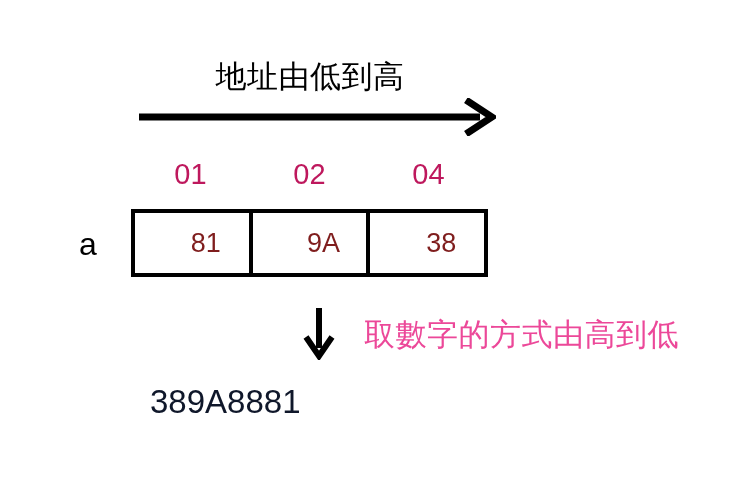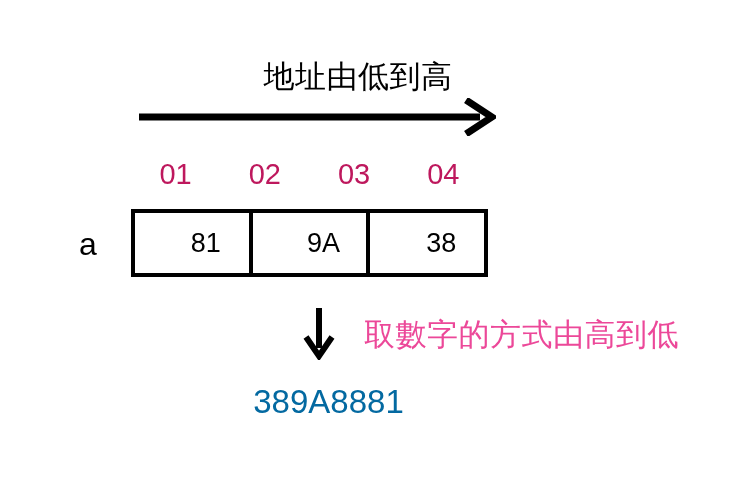--- a/index.html
+++ b/index.html
@@ -30,21 +30,20 @@
     left: 0;
     top: 58px;
     width: 620px;
     text-align: center;
     font-size: 31px;
     line-height: 38px;
     font-weight: 400;
     letter-spacing: 0.5px;
     color: #000000;
     white-space: nowrap;
-    padding-left: 48px;
   }
 
   
   .addr-arrow {
     position: absolute;
     left: 136px;
     top: 98px;
     width: 360px;
     height: 38px;
   }
@@ -92,21 +91,21 @@
   }
   .byte-cell {
     flex: 1 1 0;
     box-sizing: border-box;
     border-right: 4px solid #000000;
     display: flex;
     align-items: center;
     justify-content: center;
     font-size: 27px;
     line-height: 30px;
-    color: #000000;
+    color: #7f1d1d;
     padding-left: 28px;
   }
   .byte-cell.last {
     border-right: none;
   }
 
   
   .down-arrow {
     position: absolute;
     left: 300px;
@@ -126,45 +125,43 @@
     color: #ec4899;
     white-space: nowrap;
   }
 
   
   .result-value {
     position: absolute;
     left: 150px;
     top: 383px;
     width: 357px;
-    text-align: center;
     font-size: 33px;
     line-height: 38px;
-    color: #0369a1;
+    color: #0f172a;
     white-space: nowrap;
   }
 </style>
 </head>
 <body>
 
 <div class="stage">
 
   <div class="title-caption">地址由低到高</div>
 
   <div class="addr-arrow">
     <svg width="360" height="38" viewBox="0 0 360 38" xmlns="http://www.w3.org/2000/svg">
       <line x1="3" y1="19" x2="344" y2="19" stroke="#000000" stroke-width="7" stroke-linecap="butt"></line>
       <polyline points="330,2 356,19 330,36" fill="none" stroke="#000000" stroke-width="7" stroke-linecap="butt" stroke-linejoin="miter"></polyline>
     </svg>
   </div>
 
   <div class="addr-labels">
     <div class="addr-label">01</div>
     <div class="addr-label">02</div>
-    <div class="addr-label">03</div>
     <div class="addr-label">04</div>
   </div>
 
   <div class="var-name">a</div>
 
   <div class="byte-table">
     <div class="byte-cell">81</div>
     <div class="byte-cell">9A</div>
     <div class="byte-cell last">38</div>
   </div>

